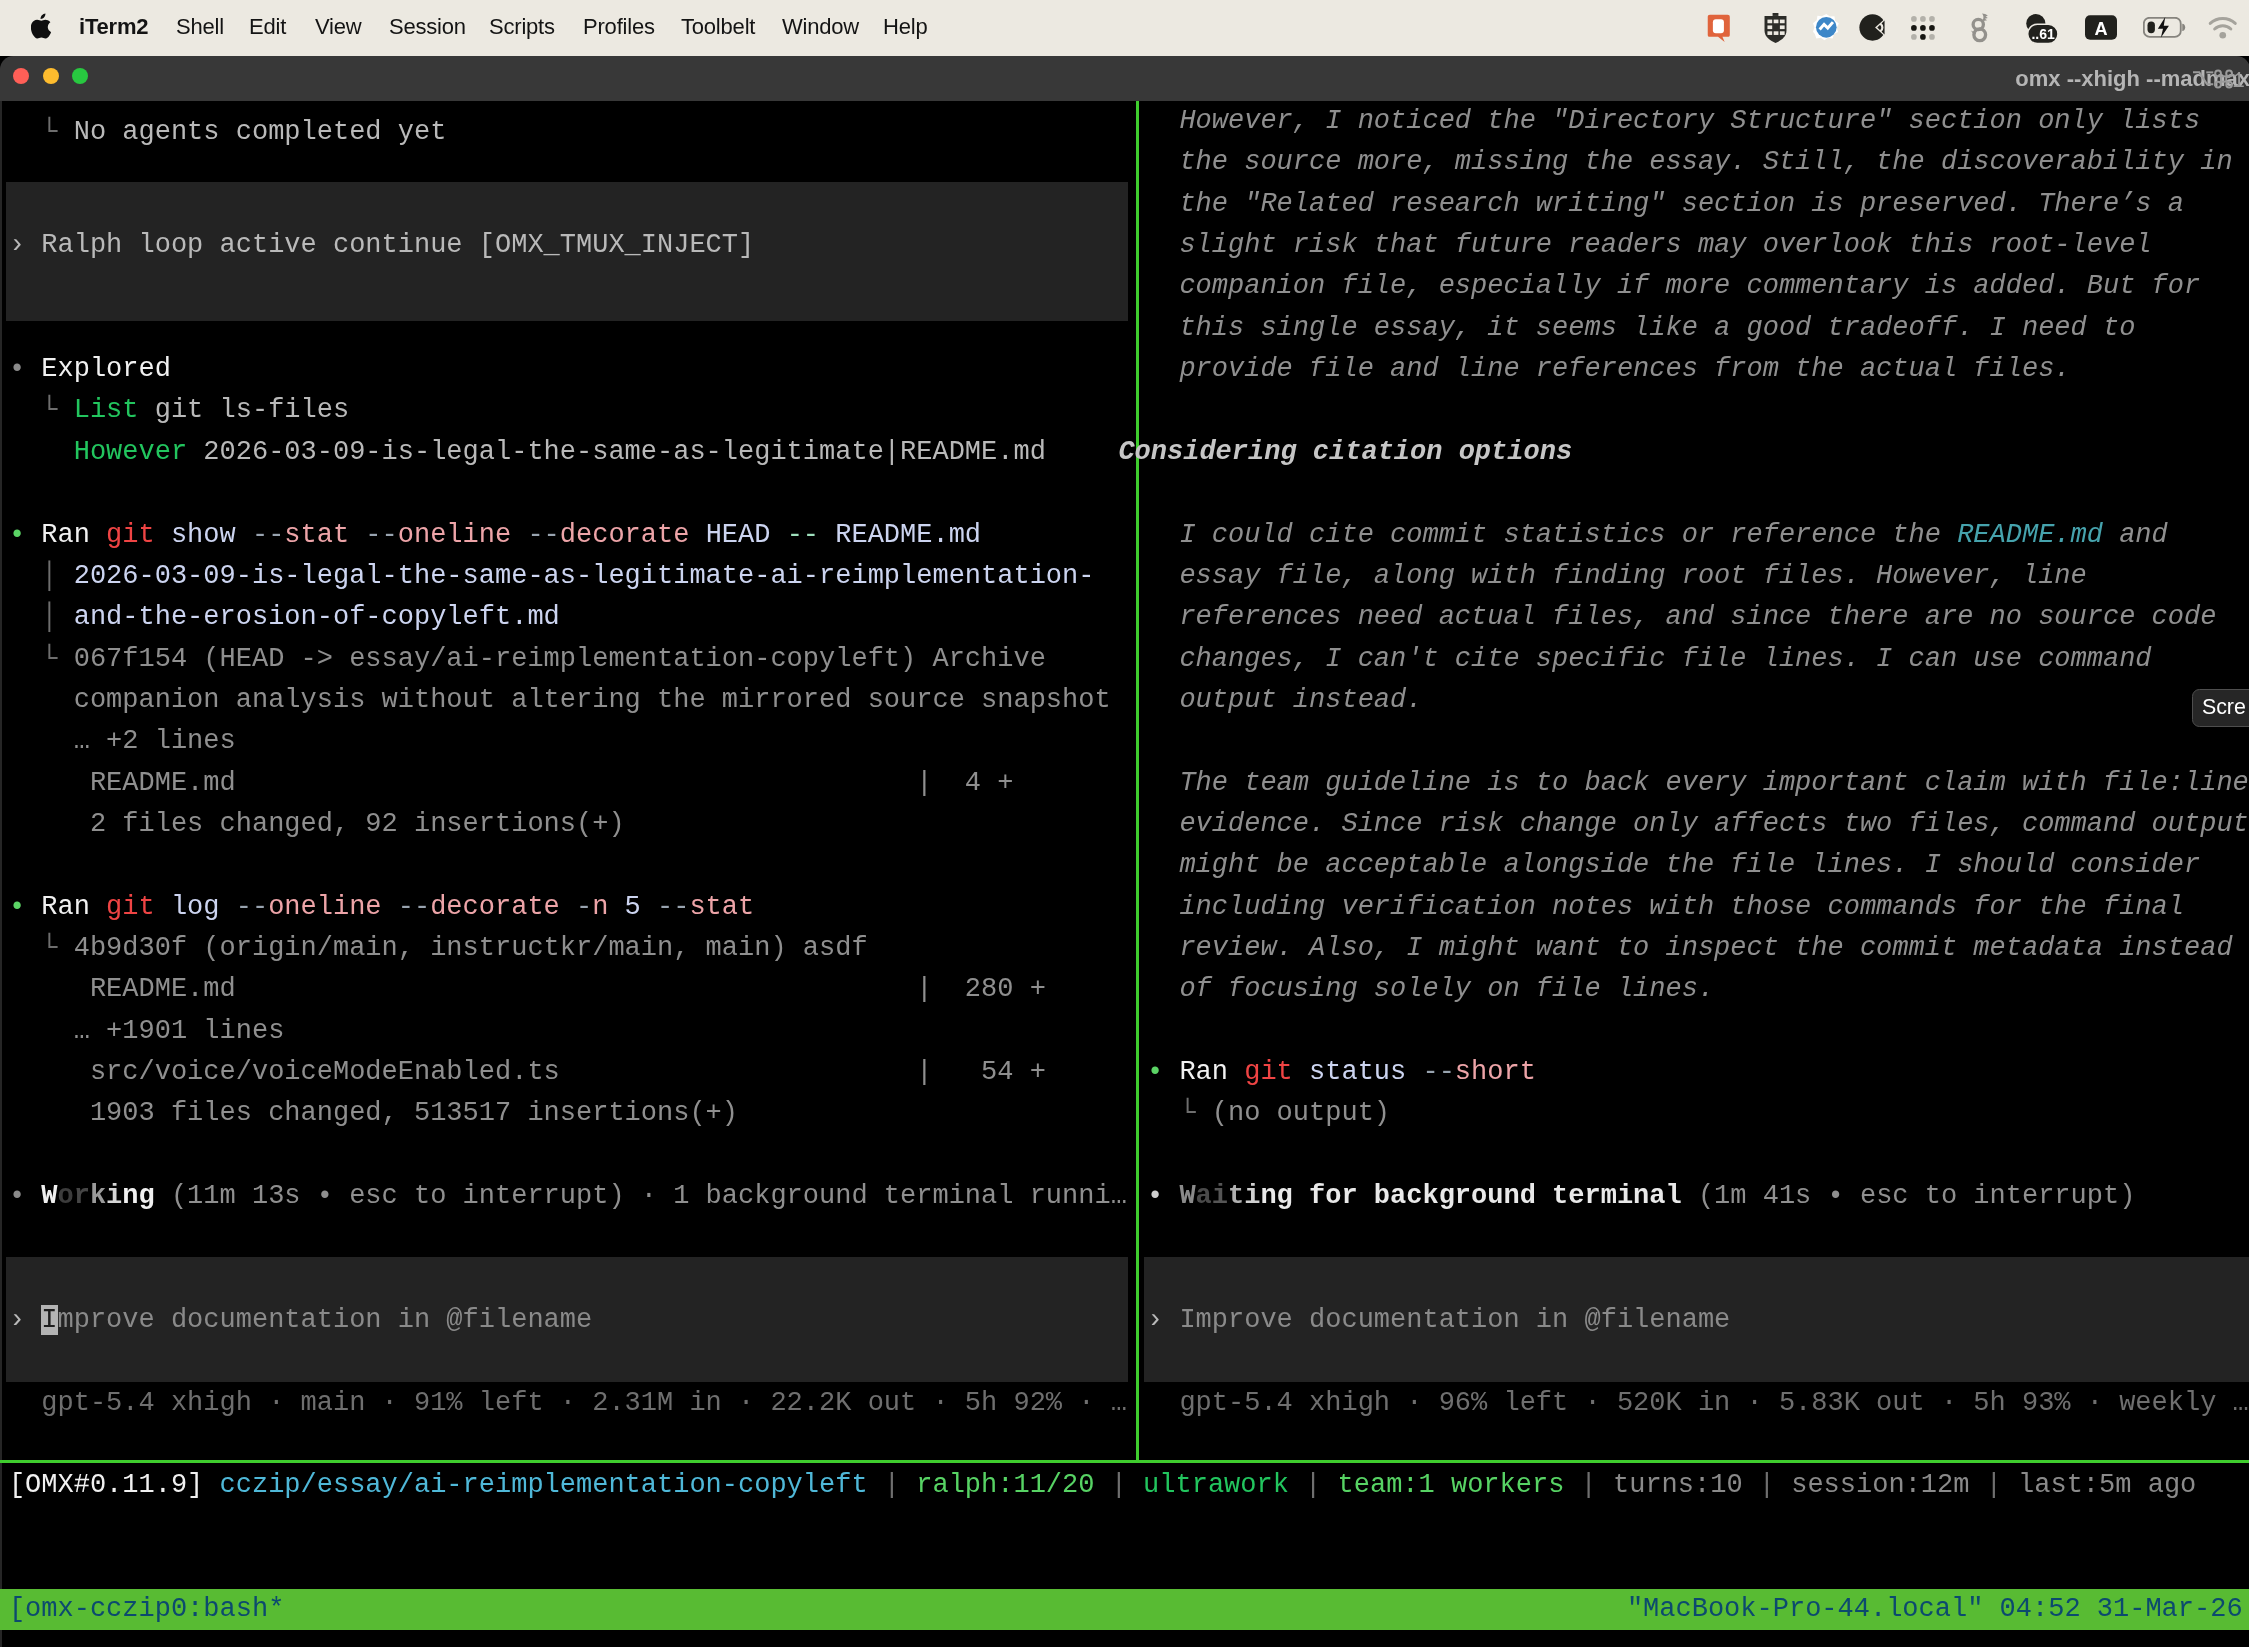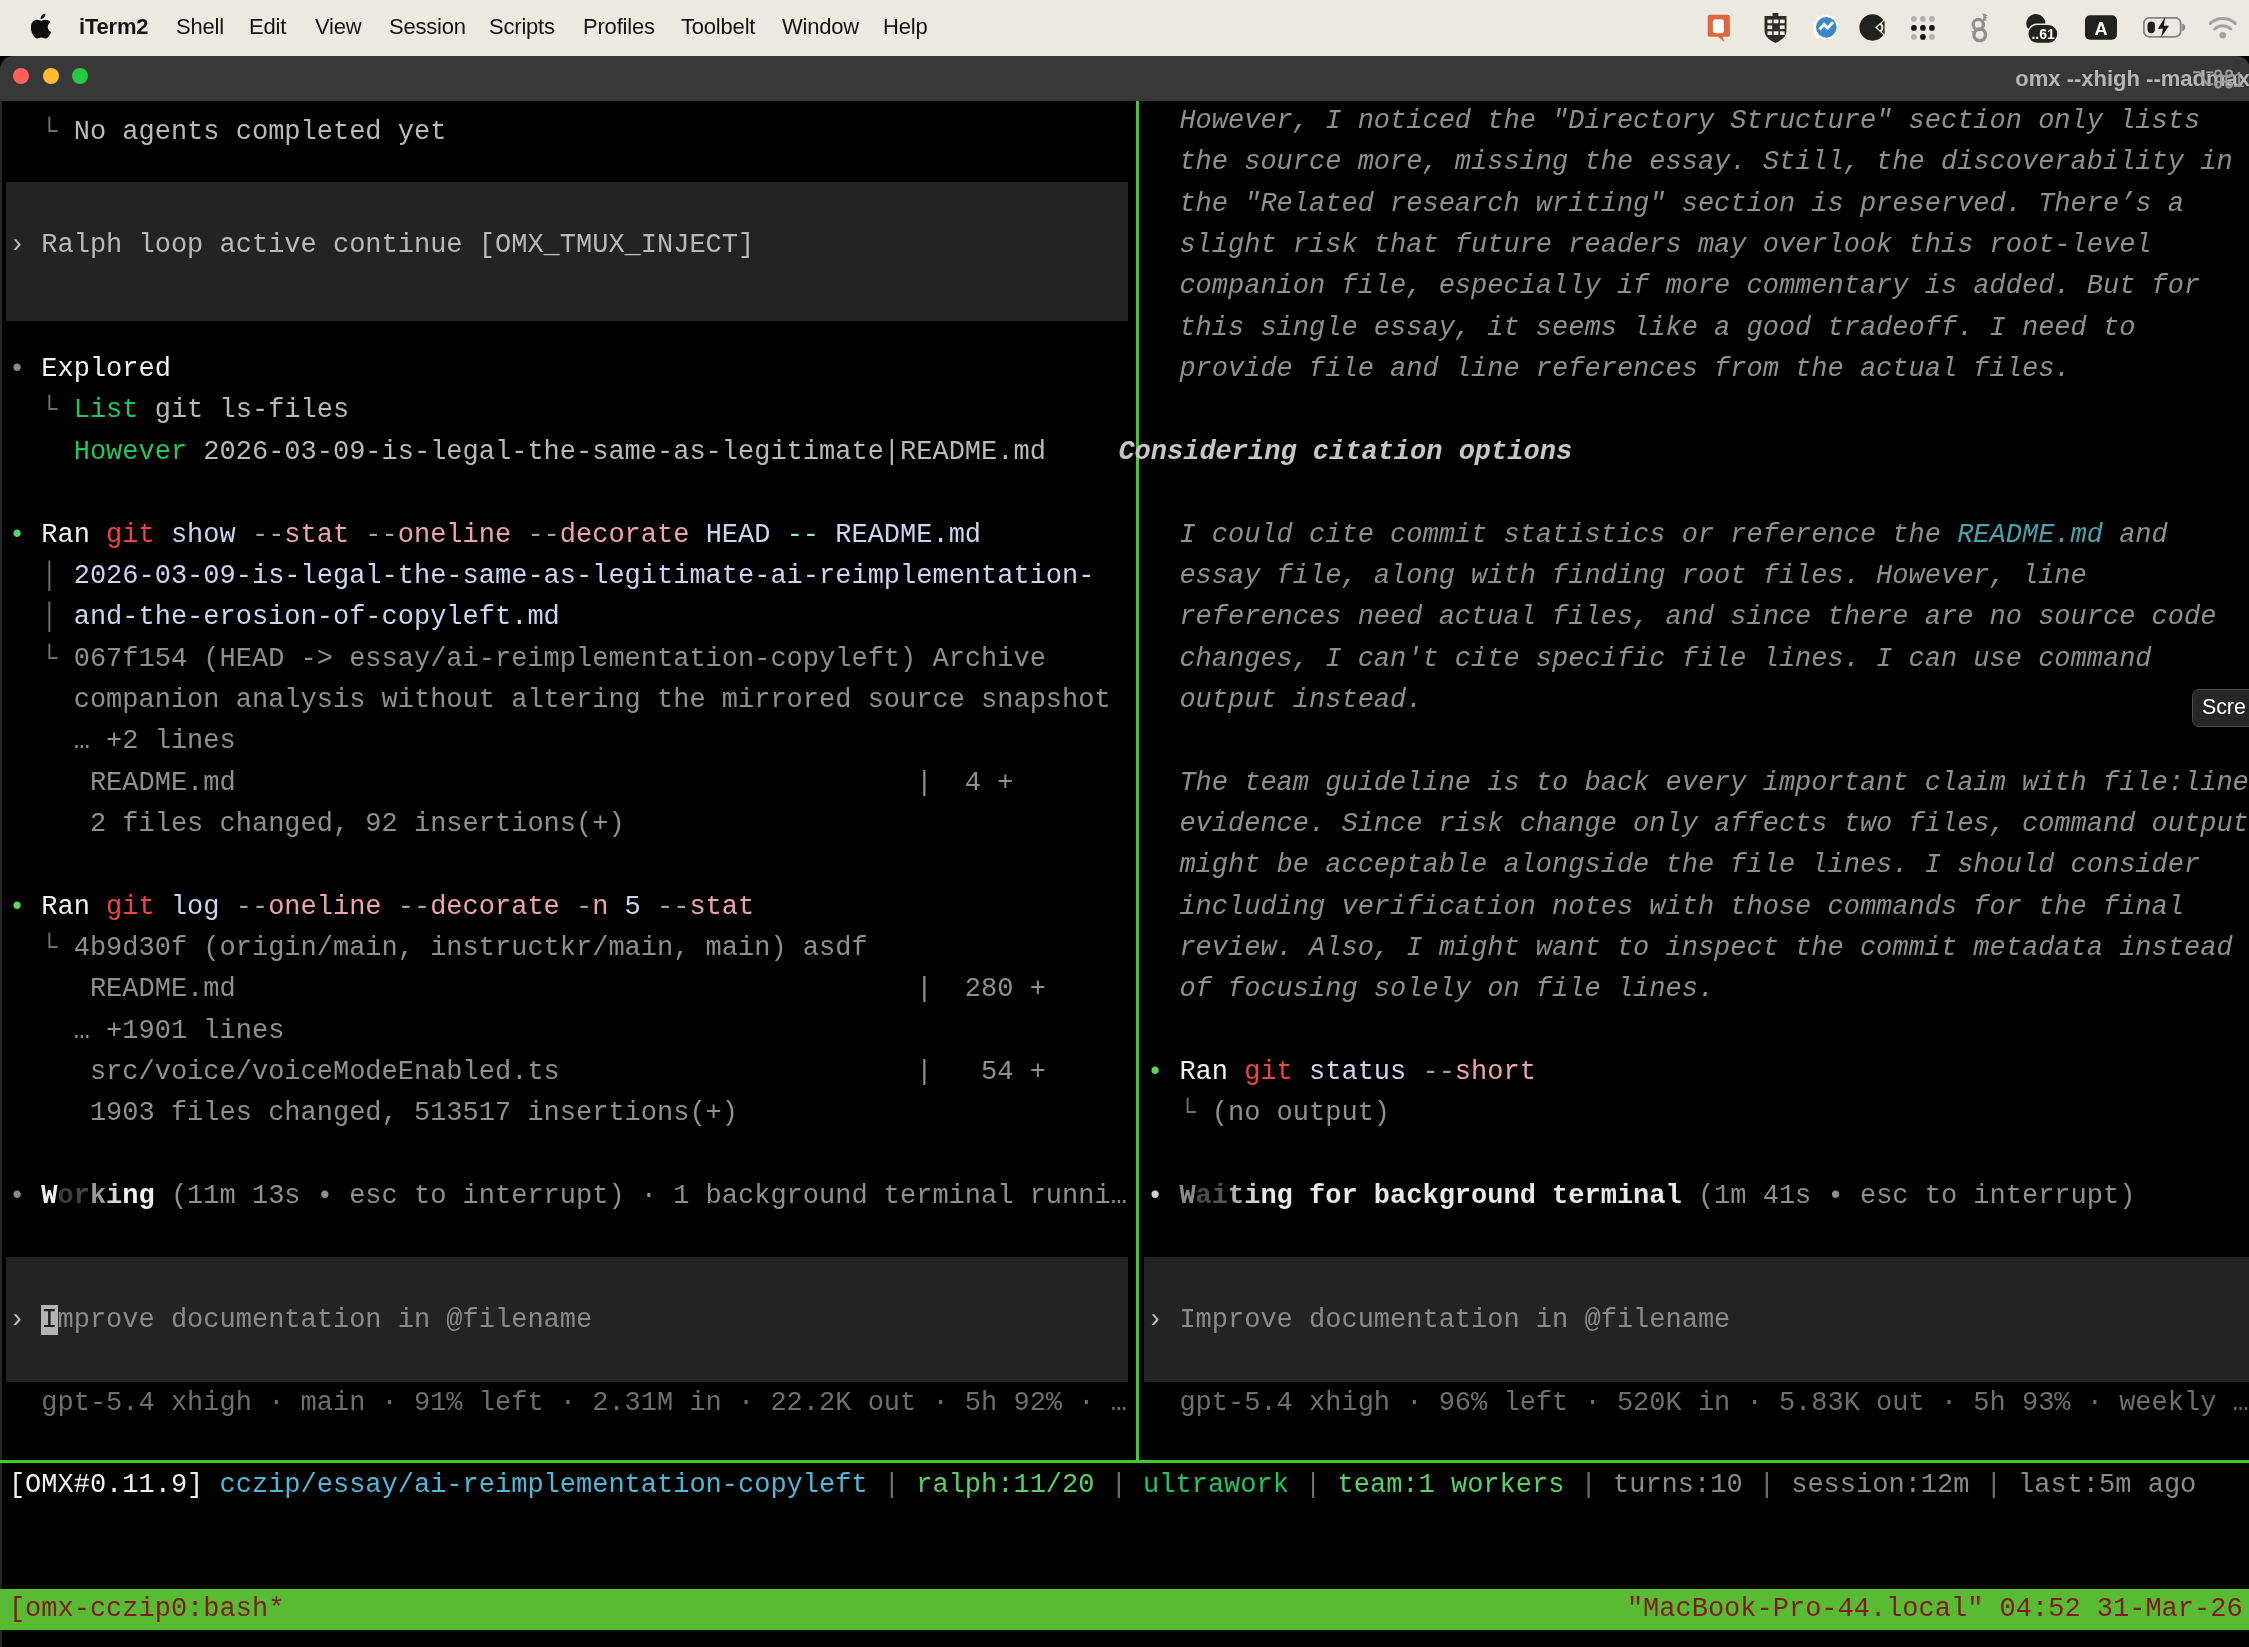--- a/index.html
+++ b/index.html
@@ -45,21 +45,21 @@
 i.sh4{color:#d5d5d5}
 i.wt{color:#e9e9e9;font-weight:700}
 i.sj1{color:#8a8a8a;font-weight:700}
 i.sj2{color:#4a4a4a;font-weight:700}
 i.sj3{color:#555555;font-weight:700}
 i.sj4{color:#b0b0b0;font-weight:700}
 i.sj5{color:#d0d0d0;font-weight:700}
 i.wbul{color:#cfcfcf}
 
 .ln i.cur{font-style:normal}
-#tmuxbar .bt{position:absolute;top:0;height:41px;line-height:41px;white-space:pre;color:#7f1d1d;font-family:"Liberation Mono",monospace;font-size:27px}
+#tmuxbar .bt{position:absolute;top:0;height:41px;line-height:41px;white-space:pre;color:#0c4a6e;font-family:"Liberation Mono",monospace;font-size:27px}
 </style></head>
 <body>
 <div id="term"></div>
 <div style="position:absolute;left:0;top:101px;width:2.2px;height:1546px;background:#262626"></div>
 <div style="position:absolute;right:0;top:101px;width:1.5px;height:1546px;background:#1a1a1a"></div>
 <div class="box" style="left:5.9px;top:182px;width:1122px;height:139px"></div>
 <div class="box" style="left:5.9px;top:1257px;width:1122px;height:125px"></div>
 <div class="box" style="left:1144px;top:1257px;width:1106px;height:125px"></div>
 <div id="vdiv"></div>
 <div id="hline"></div>

